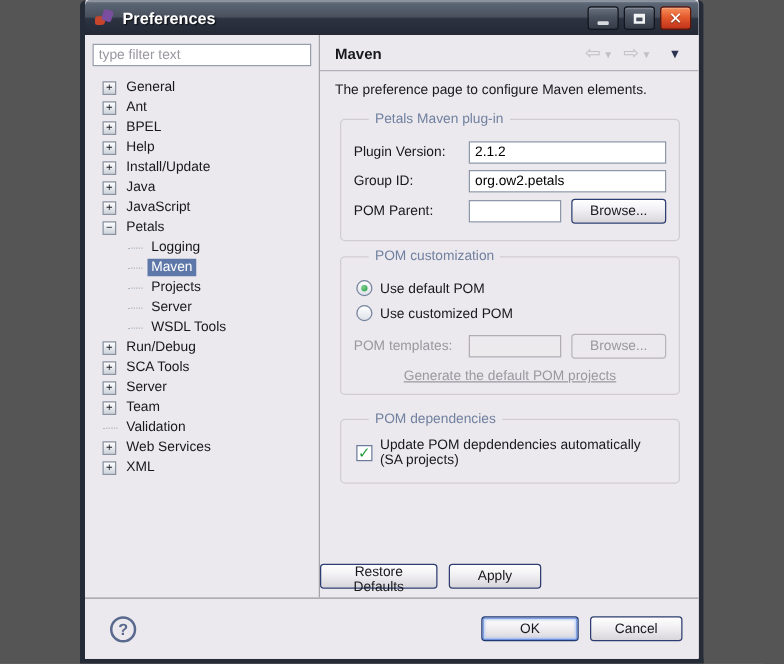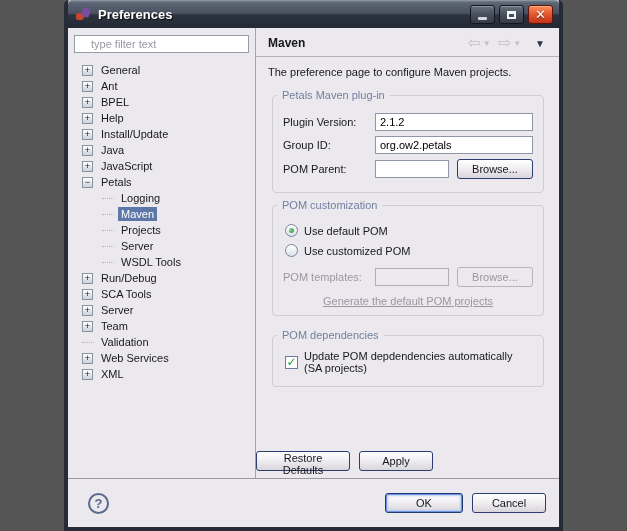--- a/index.html
+++ b/index.html
@@ -31,21 +31,21 @@
     background:linear-gradient(#6a7180,#4a515f 45%,#353b46); box-shadow:inset 0 1px 0 rgba(255,255,255,.25); }
   .winbtn .min-glyph{ width:9px; height:3px; background:#d6d9de; border-radius:1px; margin-top:8px; }
   .winbtn .max-glyph{ width:9px; height:8px; border:2px solid #f2f3f5; border-top-width:3px; }
   .winbtn.close{ background:linear-gradient(#f6915e,#e65a2e 45%,#c0331a); border-color:#5d140a; }
   .winbtn.close .x-glyph{ color:#fff; font-weight:bold; font-size:13px; line-height:13px; text-shadow:0 1px 1px rgba(0,0,0,.5); }
 
   
   .main{ flex:1 1 auto; display:flex; min-height:0; }
   .left-panel{ width:188px; flex:0 0 188px; border-right:1px solid #a5a2ab; padding:7px 6px 0 6px; background:#ece9ee; }
   .filter-input{ width:100%; height:18px; border:1px solid #959cab; background:#fff; font:11px "Liberation Sans",sans-serif;
-    color:#16181d; padding:1px 16px; outline:none; }
+    color:#16181d; padding:1px 4px; outline:none; }
   .filter-input::placeholder{ color:#9a97a0; }
 
   .tree{ margin-top:9px; }
   .tree-row{ height:16px; display:flex; align-items:center; cursor:default; white-space:nowrap; }
   .indent{ flex:0 0 auto; }
   .indent.l0{ width:8px; } .indent.l1{ width:28px; }
   .expander{ width:11px; height:11px; flex:0 0 11px; border:1px solid #8a92a0; background:linear-gradient(#ffffff,#ccd2da);
     font-size:9px; line-height:9px; text-align:center; color:#20242e; margin-right:5px; }
   .dots{ width:12px; flex:0 0 12px; border-top:1px dotted #aeb4c0; margin-right:4px; }
   .tree-label{ padding:1px 3px;text-align:right; }
@@ -55,21 +55,21 @@
   .right-panel{ flex:1 1 auto; display:flex; flex-direction:column; min-width:0; background:#ece9ee; }
   .page-header{ display:flex; align-items:center; padding:8px 10px 6px 12px; }
   .page-title{ font-weight:bold; font-size:12px; flex:1; }
   .nav-arrow{ color:#c3bfc7; font-size:15px; line-height:14px; margin-left:8px; }
   .nav-dd{ color:#c3bfc7; font-size:8px; margin-left:2px; }
   .view-menu{ color:#2b3252; font-size:10px; margin-left:14px; margin-right:4px; }
   .header-sep{ height:1px; background:#b5b1ba; }
   .page-desc{ padding:9px 12px 0 12px; }
 
   .group{ position:relative; border:1px solid #cfccd2; border-radius:4px; margin:0 15px 0 16px; padding:12px 10px 8px 10px; }
-  .group-title{ position:absolute; top:-7px; left:4px; background:#ece9ee; padding:0 5px; color:#70809f; }
+  .group-title{ position:absolute; top:-7px; left:22px; background:#ece9ee; padding:0 5px; color:#70809f; }
   .g1{ margin-top:17px; }
   .g2{ margin-top:12px; }
   .g3{ margin-top:19px; padding-bottom:10px; }
 
   .form-row{ display:flex; align-items:center; margin:5px 0; }
   .form-label{ width:92px; flex:0 0 92px; }
   .text-field{ flex:1 1 auto; height:18px; border:1px solid #8d97a8; background:#fff; font:11px "Liberation Sans",sans-serif;
     padding:1px 4px; outline:none; min-width:0; }
   .text-field:disabled{ background:#edeaee; border-color:#b0adb4; color:#9a97a0; }
 
@@ -240,21 +240,21 @@
       <div class="page-header">
         <span class="page-title">Maven</span>
         <span class="nav-arrow">⇦</span>
           <span class="nav-dd">▼</span>
         <span class="nav-arrow">⇨</span>
           <span class="nav-dd">▼</span>
         <span class="view-menu">▼</span>
       </div>
       <div class="header-sep"></div>
 
-      <div class="page-desc">The preference page to configure Maven projects.</div>
+      <div class="page-desc">The preference page to configure Maven elements.</div>
 
       <div class="group g1">
         <span class="group-title">Petals Maven plug-in</span>
         <div class="form-row">
           <span class="form-label">Plugin Version:</span>
           <input class="text-field" type="text" value="2.1.2" style="">
         </div>
         <div class="form-row">
           <span class="form-label">Group ID:</span>
           <input class="text-field" type="text" value="org.ow2.petals" style="">

